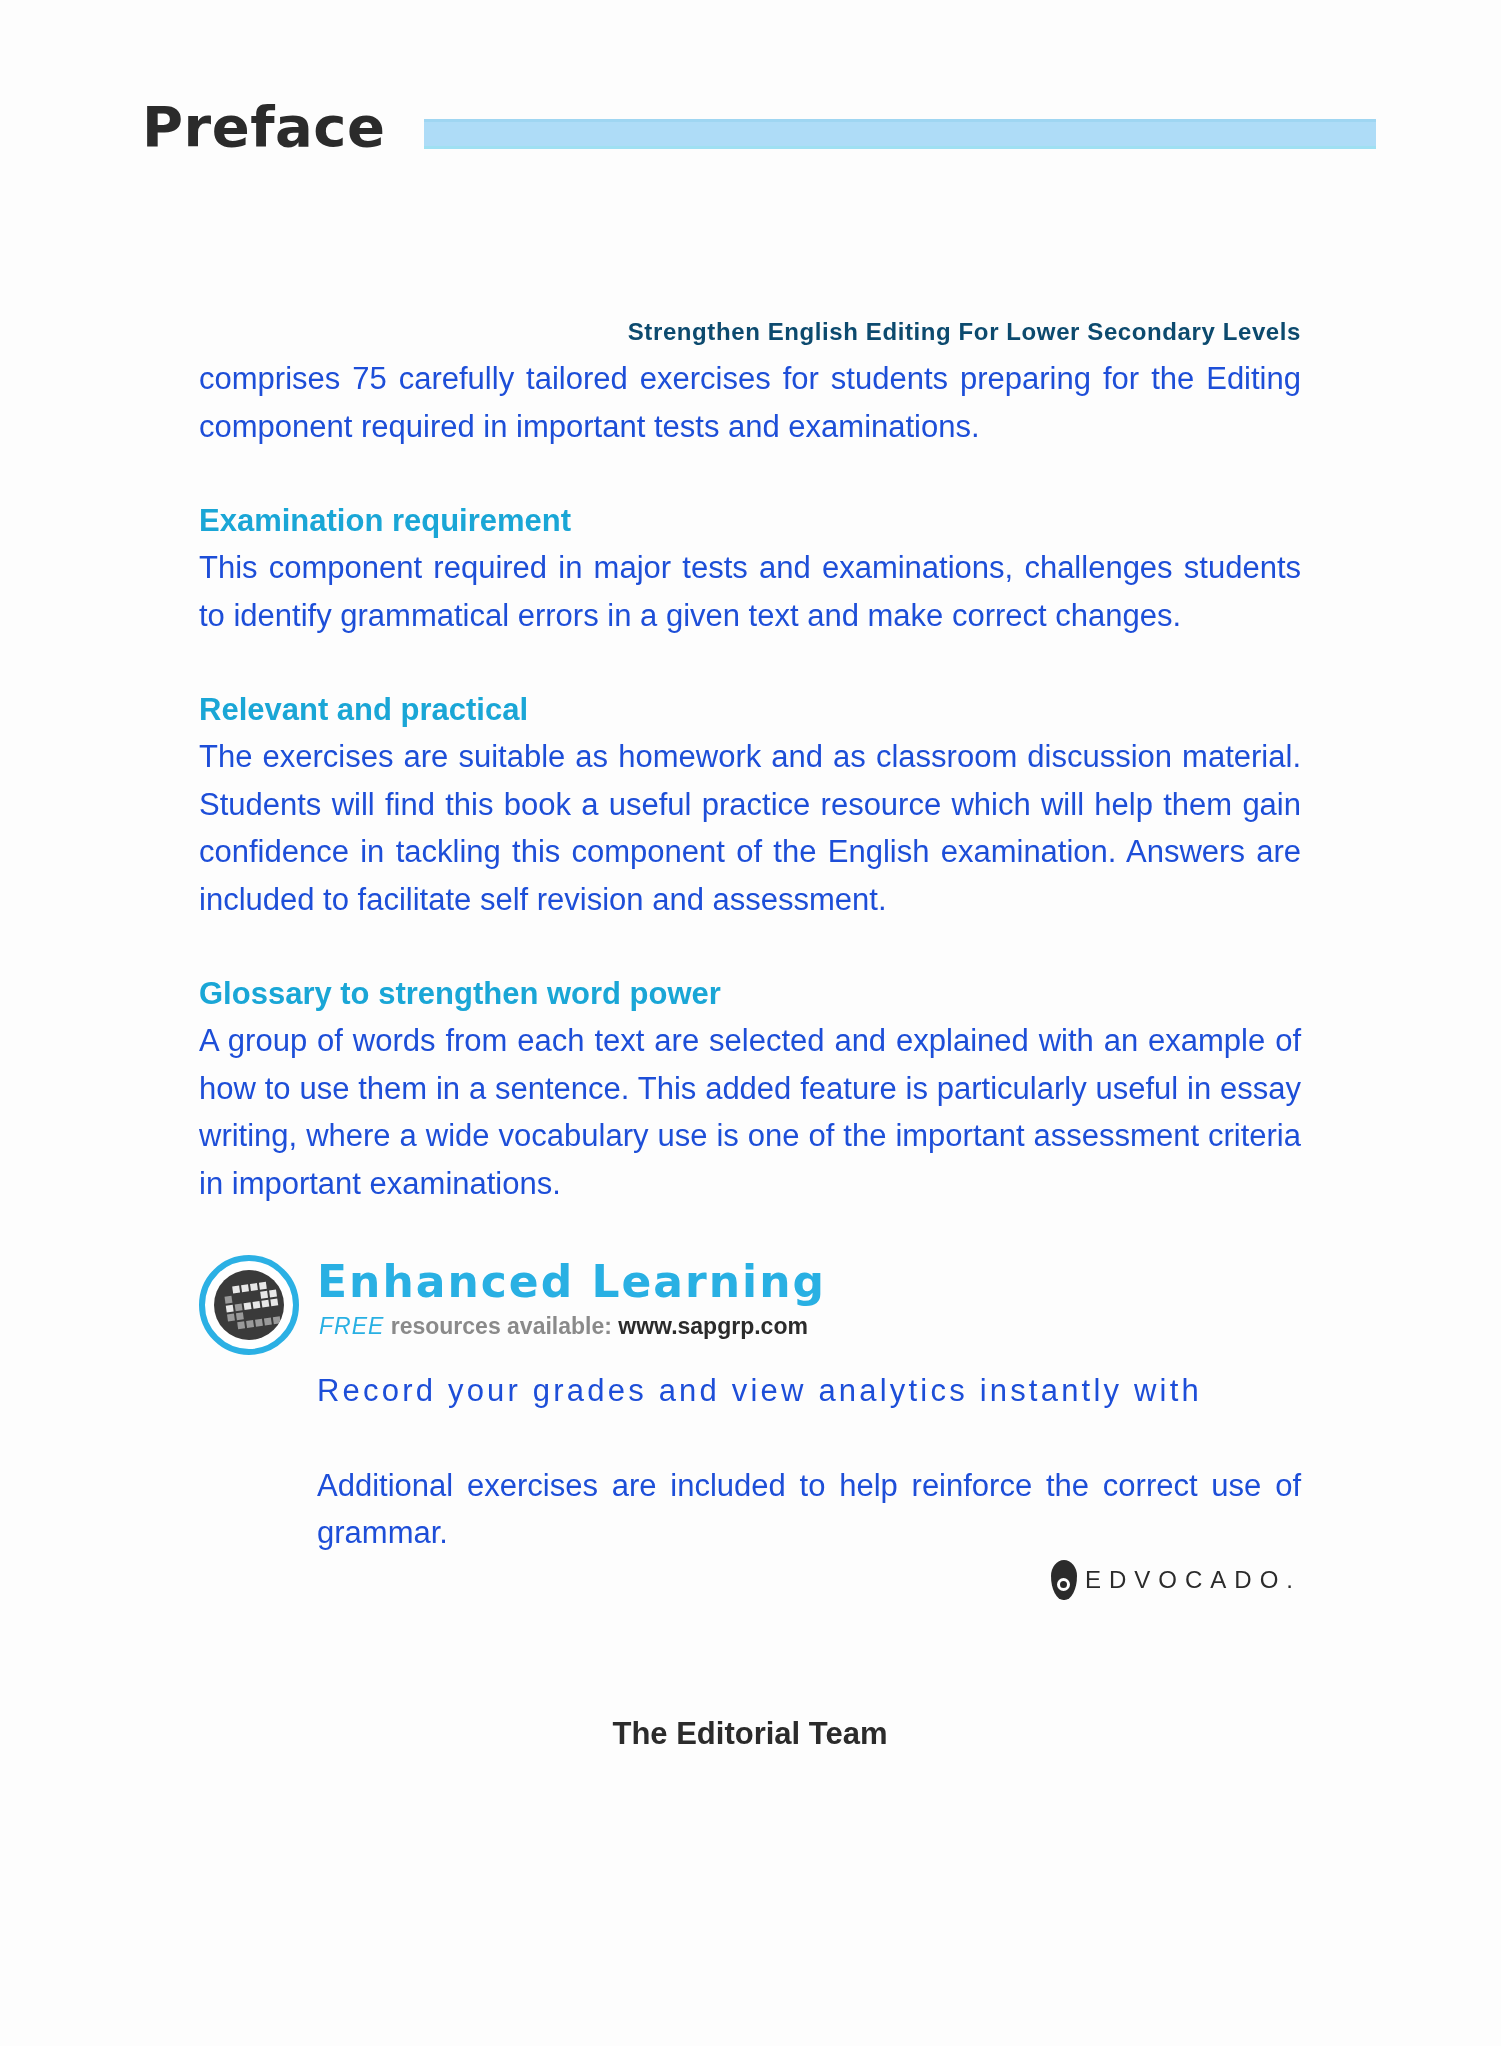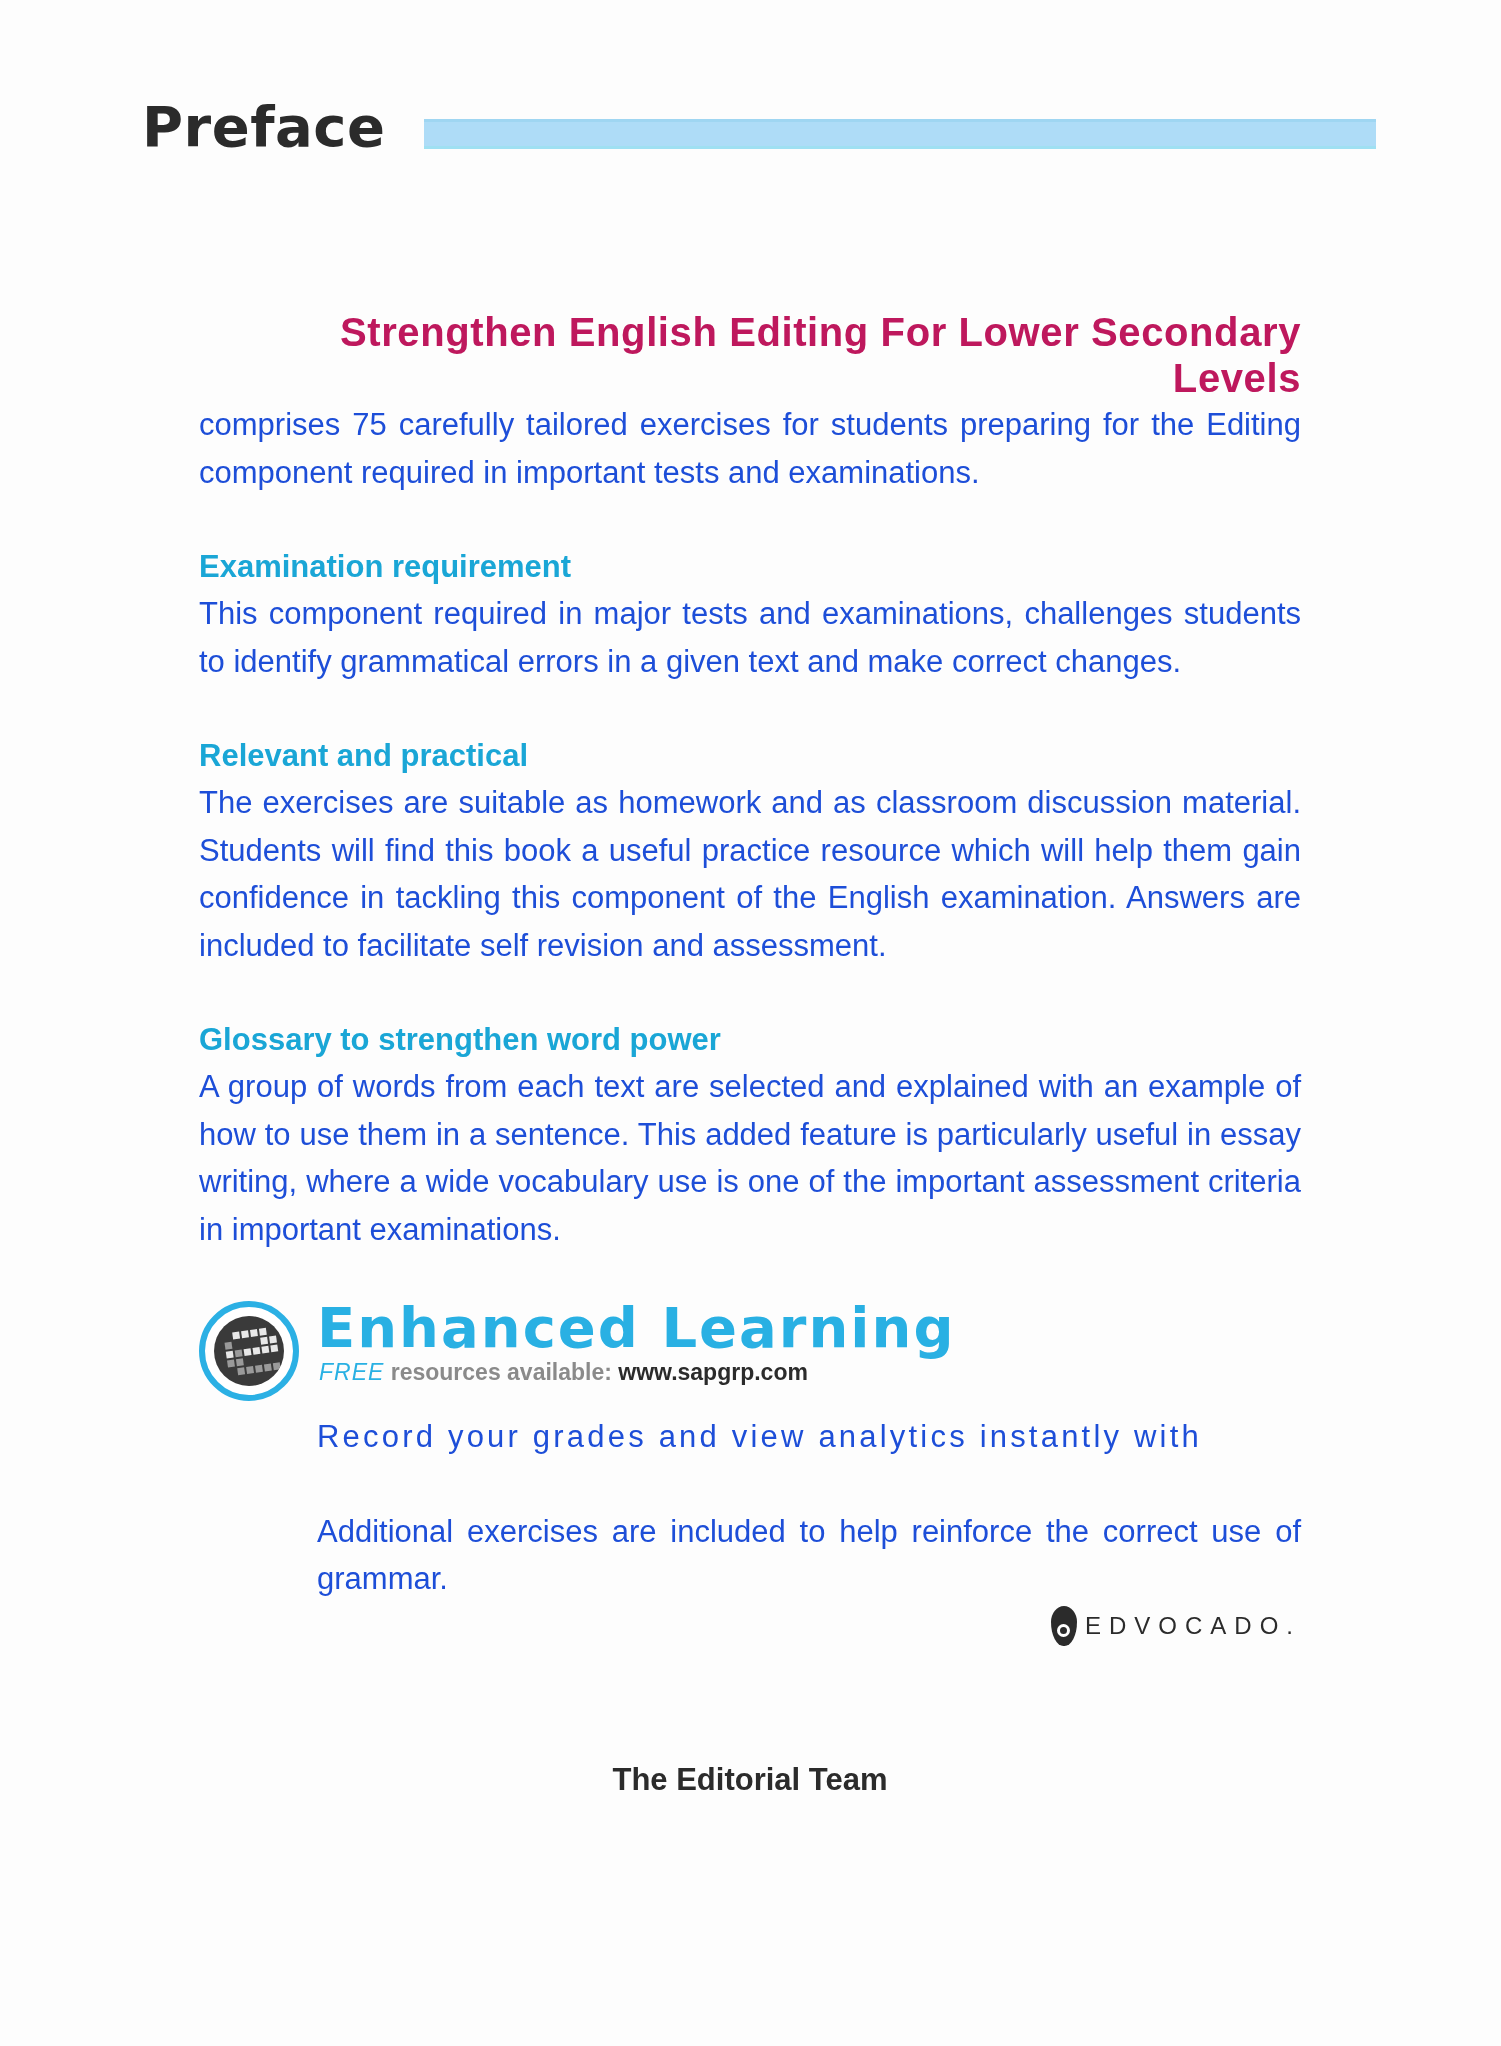--- a/index.html
+++ b/index.html
@@ -22,21 +22,21 @@
     width: 952px; height: 30px;
     background: #aedcf7;
     border-top: 3px solid #9fd6f2;
     border-bottom: 3px solid #9fe0f2;
     box-sizing: border-box;
   }
   .content {
     position: absolute; left: 199px; top: 309px; width: 1102px;
   }
   .lead-title {
-    font-weight: bold; font-size: 40px; color: #be185d;
+    font-weight: bold; font-size: 24px; color: #0c4a6e;
     text-align: right; line-height: 46px; letter-spacing: 0.6px;
     display: block; padding-left: 60px;
   }
   p.body {
     margin: 0; font-size: 31px; line-height: 47.5px;
     text-align: justify; color: #1d4ed8;
   }
   .section { margin-top: 47px; }
   .section h2 {
     margin: 0; font-size: 31px; font-weight: bold; color: #1aa6d6;
@@ -58,21 +58,21 @@
     position: absolute; left: 12px; top: 14px;
     display: grid; grid-template-columns: repeat(6, 7px); grid-gap: 2px;
     transform: rotate(-8deg);
   }
   .el-grid span { width: 7px; height: 7px; background: #e8e8e8; display: block; }
   .el-grid span.g { background: #9a9a9a; }
   .el-grid span.x { background: transparent; }
   .el-title {
     position: absolute; left: 118px; top: 0px;
     font-family: "DejaVu Sans", sans-serif; font-weight: bold;
-    font-size: 56px; color: #29b0e3; letter-spacing: 2px; line-height: 54px;
+    font-size: 44px; color: #29b0e3; letter-spacing: 2px; line-height: 54px;
   }
   .el-sub {
     position: absolute; left: 120px; top: 55px; font-size: 23px; line-height: 32px;
     font-weight: bold; white-space: nowrap;
   }
   .el-free { color: #29b0e3; font-style: italic; font-weight: normal; letter-spacing: 1px; }
   .el-res { color: #8a8a8a; }
   .el-url { color: #2b2b2b; }
   .el-text { margin-left: 118px; margin-top: 12px; }
   .el-text p.body + p.body { margin-top: 47px; }

